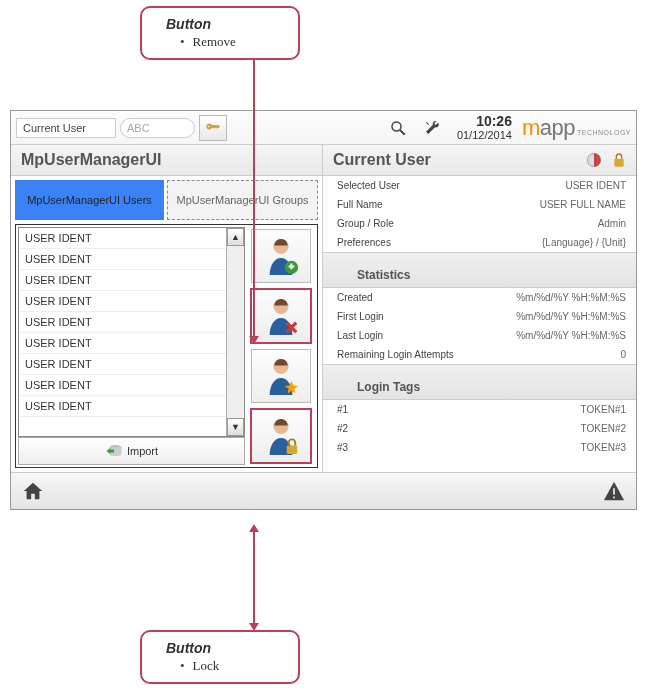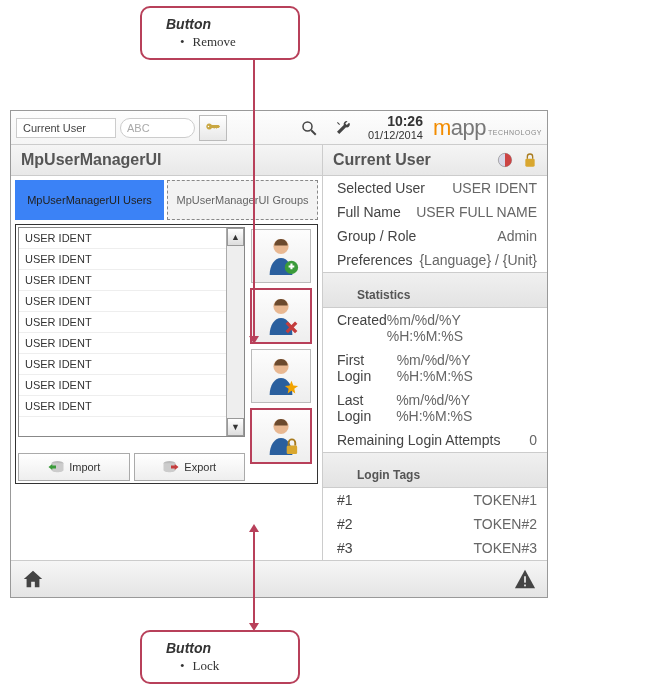--- a/index.html
+++ b/index.html
@@ -10,21 +10,21 @@
   .callout { position: absolute; border: 2px solid #b8405a; border-radius: 10px; background: #fff; padding: 8px 24px; min-width: 160px; z-index: 100; }
   .callout-title { font-weight: bold; font-style: italic; font-size: 14px; margin-bottom: 2px; }
   .callout-item { margin-left: 14px; font-size: 13px; font-family: Liberation Serif, serif; }
   .callout-item::before { content: "•"; margin-right: 8px; }
   .arrow-v { position: absolute; width: 2px; background: #b8405a; z-index: 99; }
   .arrow-v::before, .arrow-v::after { content: ""; position: absolute; left: -4px; border-left: 5px solid transparent; border-right: 5px solid transparent; }
   .arrow-v::before { top: -6px; border-bottom: 8px solid #b8405a; }
   .arrow-v::after { bottom: -6px; border-top: 8px solid #b8405a; }
   
   
-  .app { position: absolute; left: 10px; top: 110px; width: 538px; border: 1px solid #999; background: #fff; }
+  .app { position: absolute; left: 10px; top: 110px; width: 627px; border: 1px solid #999; background: #fff; }
   
   
   .hdr { display: flex; align-items: center; height: 34px; background: linear-gradient(#fdfdfd,#f5f5f5); border-bottom: 1px solid #ccc; padding: 3px 5px; gap: 4px; }
   .hdr .label-field { border: 1px solid #ccc; background: #fff; padding: 3px 6px; font-size: 11px; color: #444; }
   .hdr .current-user-lbl { width: 100px; }
   .hdr .abc { width: 75px; color: #aaa; border-radius: 10px; }
   .key-btn { width: 28px; height: 26px; border: 1px solid #bbb; background: linear-gradient(#fff,#e8e8e8); display: flex; align-items: center; justify-content: center; cursor: pointer; }
   .spacer { flex: 1; }
   .tool-icon { width: 22px; height: 22px; display: flex; align-items: center; justify-content: center; margin: 0 4px; cursor: pointer; }
   .datetime { text-align: right; font-size: 11px; line-height: 1.2; margin: 0 6px; }
@@ -52,29 +52,29 @@
   
   
   .users-area { display: flex; border: 1px solid #333; margin: 4px; padding: 2px; }
   .list-col { flex: 1; }
   .listbox { border: 1px solid #888; background: #fff; height: 210px; display: flex; }
   .list-items { flex: 1; }
   .list-items div { padding: 4px 6px; border-bottom: 1px solid #eee; font-size: 11px; }
   .scroll { width: 18px; background: #eee; display: flex; flex-direction: column; border-left: 1px solid #aaa; }
   .scroll-btn { height: 18px; background: linear-gradient(#fff,#ddd); border: 1px solid #999; display: flex; align-items: center; justify-content: center; font-size: 9px; cursor: pointer; }
   .scroll-track { flex: 1; }
-  .import-export { display: flex; gap: 4px; margin-top: 16px; }
+  .import-export { display: flex; gap: 4px; margin-top: 0; }
   .ie-btn { flex: 1; border: 1px solid #aaa; background: linear-gradient(#fff,#eee); padding: 5px 4px; display: flex; align-items: center; gap: 4px; font-size: 11px; cursor: pointer; justify-content: center; }
   
   .action-col { width: 70px; display: flex; flex-direction: column; gap: 6px; padding: 2px 2px 2px 6px; }
   .action-btn { width: 60px; height: 54px; border: 1px solid #bbb; background: linear-gradient(#fdfdfd,#eee); display: flex; align-items: center; justify-content: center; cursor: pointer; position: relative; }
   .action-btn.highlighted { outline: 2px solid #b8405a; outline-offset: -1px; }
   
   
-  .kv { display: flex; justify-content: space-between; padding: 4px 10px 4px 14px; font-size: 14px; color: #444; }
+  .kv { display: flex; justify-content: space-between; padding: 4px 10px 4px 14px; font-size: 10px; color: #444; }
   .kv .k { color: #444; }
   .kv .v { color: #666; }
   
   .title-icons { margin-left: auto; display: flex; gap: 10px; }
   
   
   .footer { height: 36px; background: linear-gradient(#f6f6f6,#e4e4e4); display: flex; align-items: center; padding: 0 10px; justify-content: space-between; }
   .footer-icon { width: 24px; height: 24px; cursor: pointer; display: flex; align-items: center; justify-content: center; }
   
   
@@ -162,28 +162,20 @@
               </div>
             </div>
             <div class="import-export">
               <div class="ie-btn">
                 <svg width="18" height="16" viewBox="0 0 24 20">
                     <ellipse cx="14" cy="5" rx="8" ry="3" fill="#bbb"></ellipse>
                     <path d="M6 5v9c0 2 4 3 8 3s8-1 8-3V5" fill="#ccc"></path>
                     <path d="M2 10l5-4v2h5v4H7v2z" fill="#3a9b3a"></path>
                   </svg>
                 <span>Import</span>
-              </div>
-              <div class="ie-btn">
-                <svg width="18" height="16" viewBox="0 0 24 20">
-                    <ellipse cx="10" cy="5" rx="8" ry="3" fill="#bbb"></ellipse>
-                    <path d="M2 5v9c0 2 4 3 8 3s8-1 8-3V5" fill="#ccc"></path>
-                    <path d="M22 10l-5-4v2h-5v4h5v2z" fill="#c43c3c"></path>
-                  </svg>
-                <span>Export</span>
               </div>
             </div>
           </div>
           <div class="action-col">
             <div class="action-btn">
               <svg class="person-svg" viewBox="0 0 40 44">
                   <circle cx="20" cy="12" r="8" fill="#e8b892"></circle>
                   <path d="M20 4c4 0 7 3 7 7H13c0-4 3-7 7-7z" fill="#6b4a2e"></path>
                   <path d="M8 42c0-10 5-18 12-18s12 8 12 18z" fill="#2a5f9e"></path>
                   <circle cx="31" cy="34" r="7" fill="#3a9b3a"></circle>

